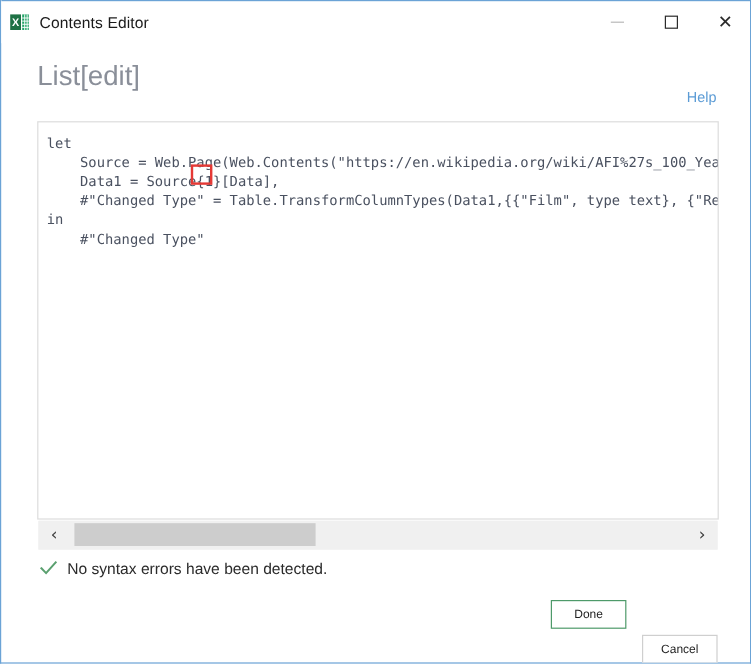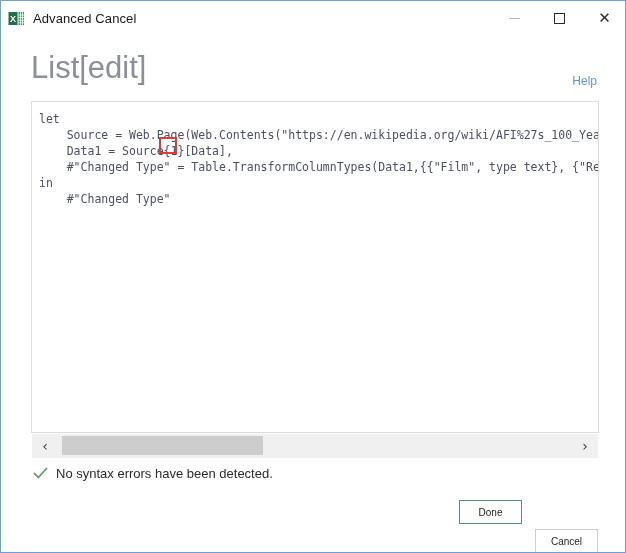--- a/index.html
+++ b/index.html
@@ -80,21 +80,21 @@
     border: 1.4px solid #2b2b2b;
     box-sizing: border-box;
     display: block;
   }
 
   
   .page-title {
     position: absolute;
     left: 30px;
     top: 50px;
-    font-size: 31px;
+    font-size: 23px;
     font-weight: 400;
     color: #8a8f99;
     font-family: "Liberation Sans", sans-serif;
     letter-spacing: 0px;
     white-space: nowrap;
   }
   .help-link {
     position: absolute;
     right: 28px;
     top: 74px;
@@ -239,21 +239,21 @@
         <rect x="10" y="1.5" width="6.5" height="14" fill="#ffffff"></rect>
         <rect x="10.5" y="2" width="5.5" height="13" fill="#21a366"></rect>
         <rect x="12.2" y="2" width="0.8" height="13" fill="#ffffff"></rect>
         <rect x="14.2" y="2" width="0.8" height="13" fill="#ffffff"></rect>
         <rect x="10.5" y="4.6" width="5.5" height="0.8" fill="#ffffff"></rect>
         <rect x="10.5" y="7.2" width="5.5" height="0.8" fill="#ffffff"></rect>
         <rect x="10.5" y="9.8" width="5.5" height="0.8" fill="#ffffff"></rect>
         <rect x="10.5" y="12.4" width="5.5" height="0.8" fill="#ffffff"></rect>
       </svg>
     </span>
-    <span class="title-text">Advanced Cancel</span>
+    <span class="title-text">Contents Editor</span>
 
     <div class="win-buttons">
       <button class="win-btn">
         <span class="glyph-min"></span>
       </button>
       <button class="win-btn">
         <span class="glyph-max"></span>
       </button>
       <button class="win-btn">
         <span style="font-size:15px;color:#2b2b2b;font-family:'DejaVu Sans',sans-serif;line-height:1;">✕</span>

